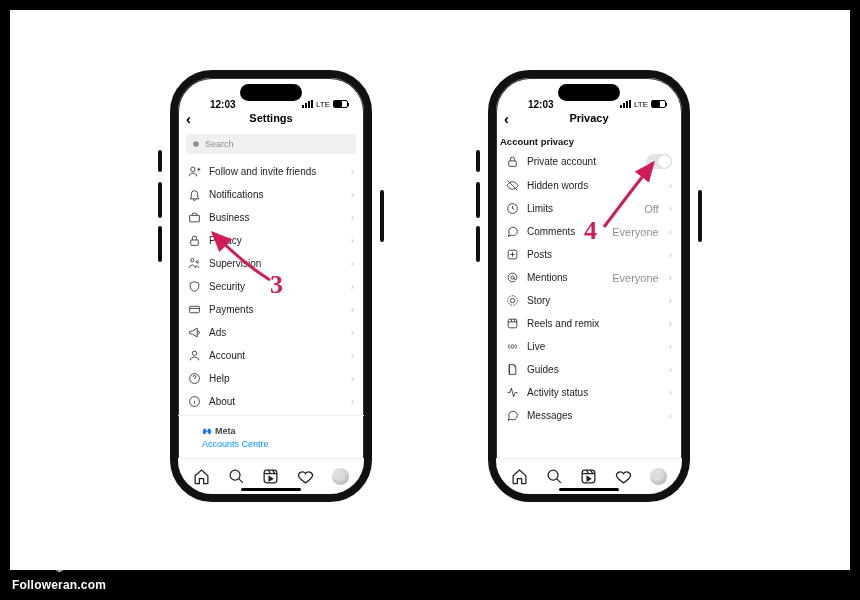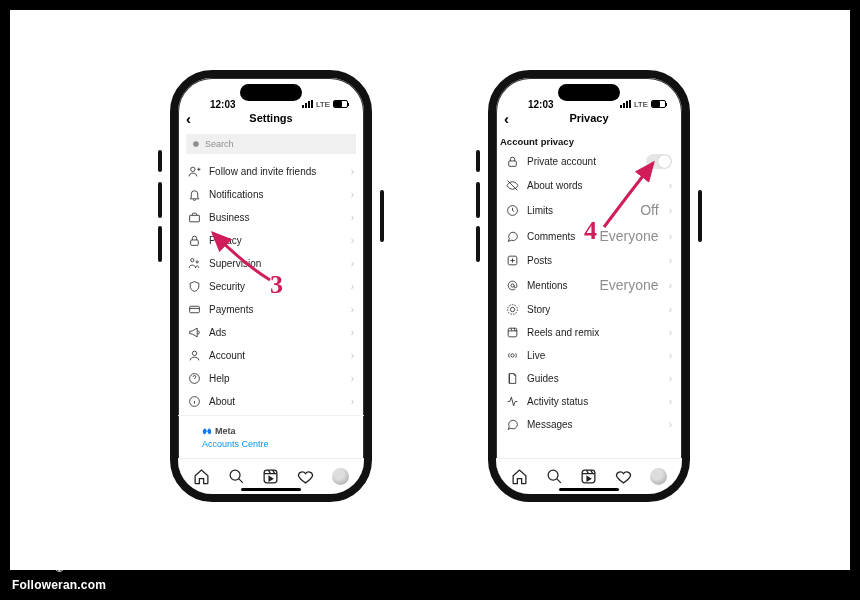--- a/index.html
+++ b/index.html
@@ -103,21 +103,21 @@
   .row {
     display:flex; align-items:center;
     padding: 5px 10px;
     min-height: 23px;
     gap:8px;
     position:relative;
   }
   .row .ic { width:13px; height:13px; display:flex; align-items:center; justify-content:center; flex-shrink:0;}
   .row .ic svg { width:13px; height:13px; stroke:#222; fill:none; stroke-width:1.5;}
   .row .lbl { flex:1; font-size:10px; }
-  .row .val { font-size:14px; color:#8e8e8e; margin-right:2px;}
+  .row .val { font-size:11px; color:#8e8e8e; margin-right:2px;}
   .row .chev { font-size:10px; color:#c7c7cc;}
   .section-h { padding:6px 4px 2px; font-size:9.5px; font-weight:700; color:#111;}
   .divider { height:1px; background:#f0f0f0; margin:2px 0;}
   .meta-block { padding:8px 24px 2px; font-size:9px;}
   .meta-label { font-weight:600; color:#444; display:flex; align-items:center; gap:3px;}
   .meta-link { color:#0095f6; margin-top:3px; font-size:9px;}
   .toggle {
     width:26px; height:15px; border-radius:8px; background:#e5e5e5; position:relative; flex-shrink:0;
   }
   .toggle::after{content:"";position:absolute;right:1px;top:1px;width:13px;height:13px;background:#fff;border-radius:50%;box-shadow:0 0 1px rgba(0,0,0,.3);}
@@ -397,21 +397,21 @@
         </div>
 
 
         <div class="row">
           <span class="ic">
               <svg viewBox="0 0 24 24">
                 <path d="M2 12s3-7 10-7 10 7 10 7-3 7-10 7S2 12 2 12z"></path>
                 <path d="M3 3l18 18"></path>
               </svg>
             </span>
-          <span class="lbl">About words</span>
+          <span class="lbl">Hidden words</span>
           <span class="chev">›</span>
         </div>
         <div class="row">
           <span class="ic">
               <svg viewBox="0 0 24 24">
                 <circle cx="12" cy="12" r="9"></circle>
                 <path d="M12 7v5l3 2"></path>
               </svg>
             </span>
           <span class="lbl">Limits</span>

